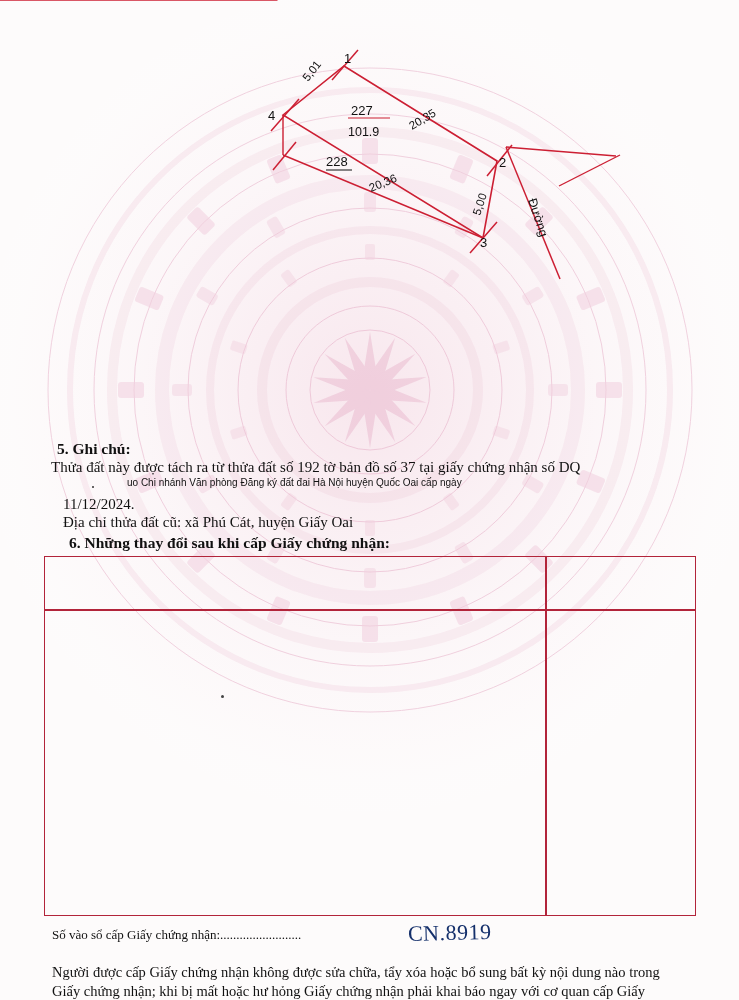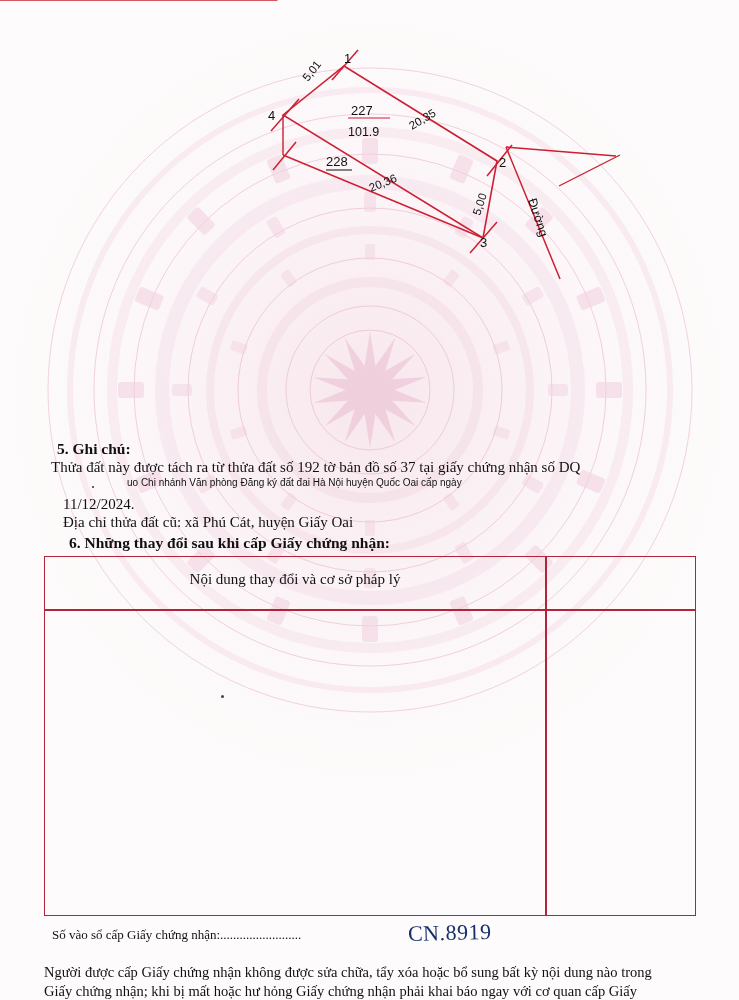--- a/index.html
+++ b/index.html
@@ -143,21 +143,21 @@
     top: 920px;
     font-size: 22px;
     font-family: "Liberation Serif", serif;
     color: #15306b;
     transform: rotate(-1.5deg);
     letter-spacing: 0.5px;
   }
 
   .foot-note {
     position: absolute;
-    left: 44px;
+    left: 52px;
     width: 660px;
     font-size: 14.5px;
     line-height: 1.35;
   }
   #foot-l1 { top: 963px; }
   #foot-l2 { top: 982px; }
 
   
   .dlabel {
     font-family: "Liberation Sans", sans-serif;
@@ -330,21 +330,20 @@
     <div class="note-dot"></div>
     <div class="note-line" id="note-l2">uo Chi nhánh Văn phòng Đăng ký đất đai Hà Nội huyện Quốc Oai cấp ngày</div>
     <div class="note-line" id="note-l3">11/12/2024.</div>
     <div class="note-line" id="note-l4">Địa chỉ thửa đất cũ: xã Phú Cát, huyện Giấy Oai</div>
 
     <div class="sec-title" id="sec6-title">6. Những thay đổi sau khi cấp Giấy chứng nhận:</div>
 
     <div class="tbl">
       <div class="vline"></div>
       <div class="hline"></div>
-      <div class="th" id="th-left">Nội dung thay đổi và cơ sở pháp lý</div>
       <div class="tbl-dot"></div>
     </div>
 
     <div class="cert-line">Số vào sổ cấp Giấy chứng nhận:.........................</div>
     <div class="cert-number">CN.8919</div>
 
     <div class="foot-note" id="foot-l1">Người được cấp Giấy chứng nhận không được sửa chữa, tẩy xóa hoặc bổ sung bất kỳ nội dung nào trong</div>
     <div class="foot-note" id="foot-l2">Giấy chứng nhận; khi bị mất hoặc hư hỏng Giấy chứng nhận phải khai báo ngay với cơ quan cấp Giấy</div>
   </div>
 </div>

